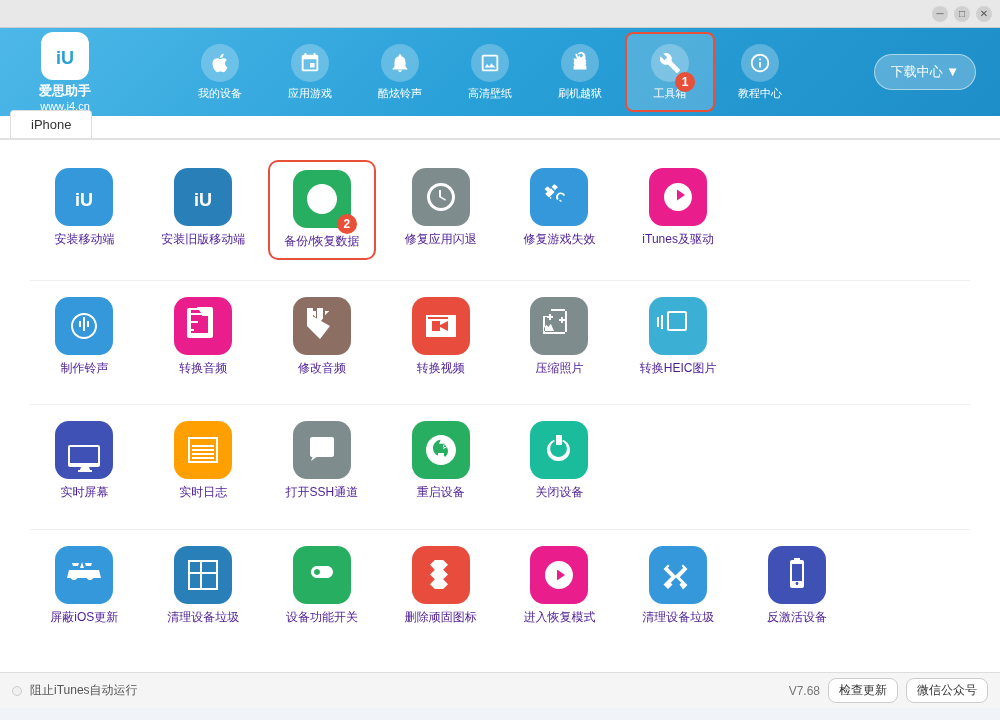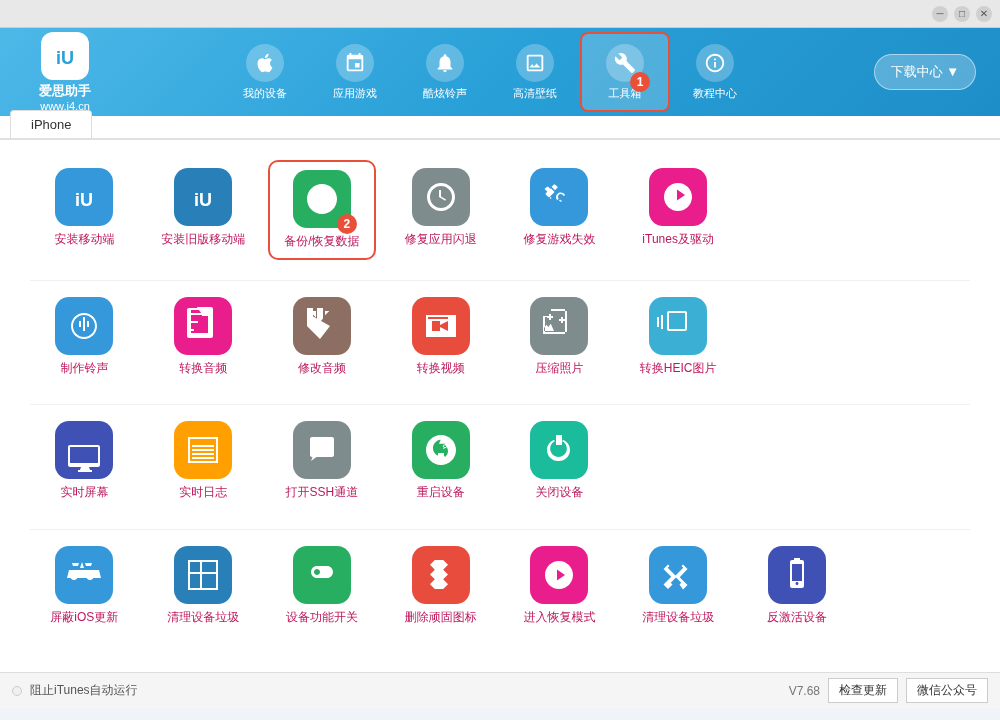--- a/index.html
+++ b/index.html
@@ -159,21 +159,21 @@
     .tool-icon {
       width: 58px; height: 58px;
       border-radius: 14px;
       display: flex; align-items: center; justify-content: center;
       font-size: 26px;
       color: white;
       flex-shrink: 0;
     }
     .tool-label {
       font-size: 12px;
-      color: #be185d;
+      color: #4c1d95;
       text-align: center;
       line-height: 1.3;
     }
 
     
     .badge {
       width: 20px; height: 20px;
       background: #e8503a;
       border-radius: 50%;
       color: white;
@@ -196,21 +196,21 @@
       padding: 0 12px;
       font-size: 12px;
       color: #555;
     }
     .status-left { display: flex; align-items: center; gap: 8px; }
     .status-dot { width: 10px; height: 10px; background: #f0f0f0; border-radius: 50%; border: 1px solid #ccc; }
     .status-right { display: flex; gap: 8px; align-items: center; }
     .status-btn {
       background: white;
       border: 1px solid #ccc;
-      border-radius: 0;
+      border-radius: 8px;
       padding: 3px 10px;
       font-size: 12px;
       cursor: pointer;
       color: #333;
     }
     .version-text { font-size: 12px; color: #777; }
 
     .row-divider { 
       width: 100%; 
       height: 1px; 
@@ -276,20 +276,30 @@
       <div class="nav-item">
         <div style="position: relative; display: inline-block;">
           <div class="nav-icon">
             <svg width="22" height="22" viewBox="0 0 24 24" fill="white">
               <path d="M19 3H5c-1.1 0-2 .9-2 2v14c0 1.1.9 2 2 2h14c1.1 0 2-.9 2-2V5c0-1.1-.9-2-2-2zm0 16H5V5h14v14zm-5-7l-3 3.72L9 13l-3 4h12l-4-4z"></path>
             </svg>
           </div>
         </div>
         <span class="nav-label">高清壁纸</span>
       </div>
+      <div class="nav-item">
+        <div style="position: relative; display: inline-block;">
+          <div class="nav-icon">
+            <svg width="22" height="22" viewBox="0 0 24 24" fill="white">
+              <path d="M20 6h-2.18c.07-.44.18-.88.18-1.36C18 2.06 15.94 0 13.36 0c-1.46 0-2.76.72-3.6 1.83L12 4l-2.25 1.12C9.42 4.43 9 3.24 9 2H7c0 1.96.81 3.73 2.11 5H5v1l1 3H5v1l1 3H5v4h14v-4h-1l1-3h-1l1-3h-1V6zM13.36 2c.9 0 1.64.73 1.64 1.64 0 .32-.1.63-.27.9L13 6l-1.78-1.79c-.11-.28-.22-.58-.22-.93C11 2.4 12.09 2 13.36 2z"></path>
+            </svg>
+          </div>
+        </div>
+        <span class="nav-label">刷机越狱</span>
+      </div>
       <div class="nav-item active">
         <div style="position: relative; display: inline-block;">
           <div class="nav-icon">
             <svg width="22" height="22" viewBox="0 0 24 24" fill="white">
               <path d="M22.7 19l-9.1-9.1c.9-2.3.4-5-1.5-6.9-2-2-5-2.4-7.4-1.3L9 6 6 9 1.6 4.7C.4 7.1.9 10.1 2.9 12.1c1.9 1.9 4.6 2.4 6.9 1.5l9.1 9.1c.4.4 1 .4 1.4 0l2.3-2.3c.5-.4.5-1.1.1-1.4z"></path>
             </svg>
           </div>
           <div class="badge">1</div>
         </div>
         <span class="nav-label">工具箱</span>

